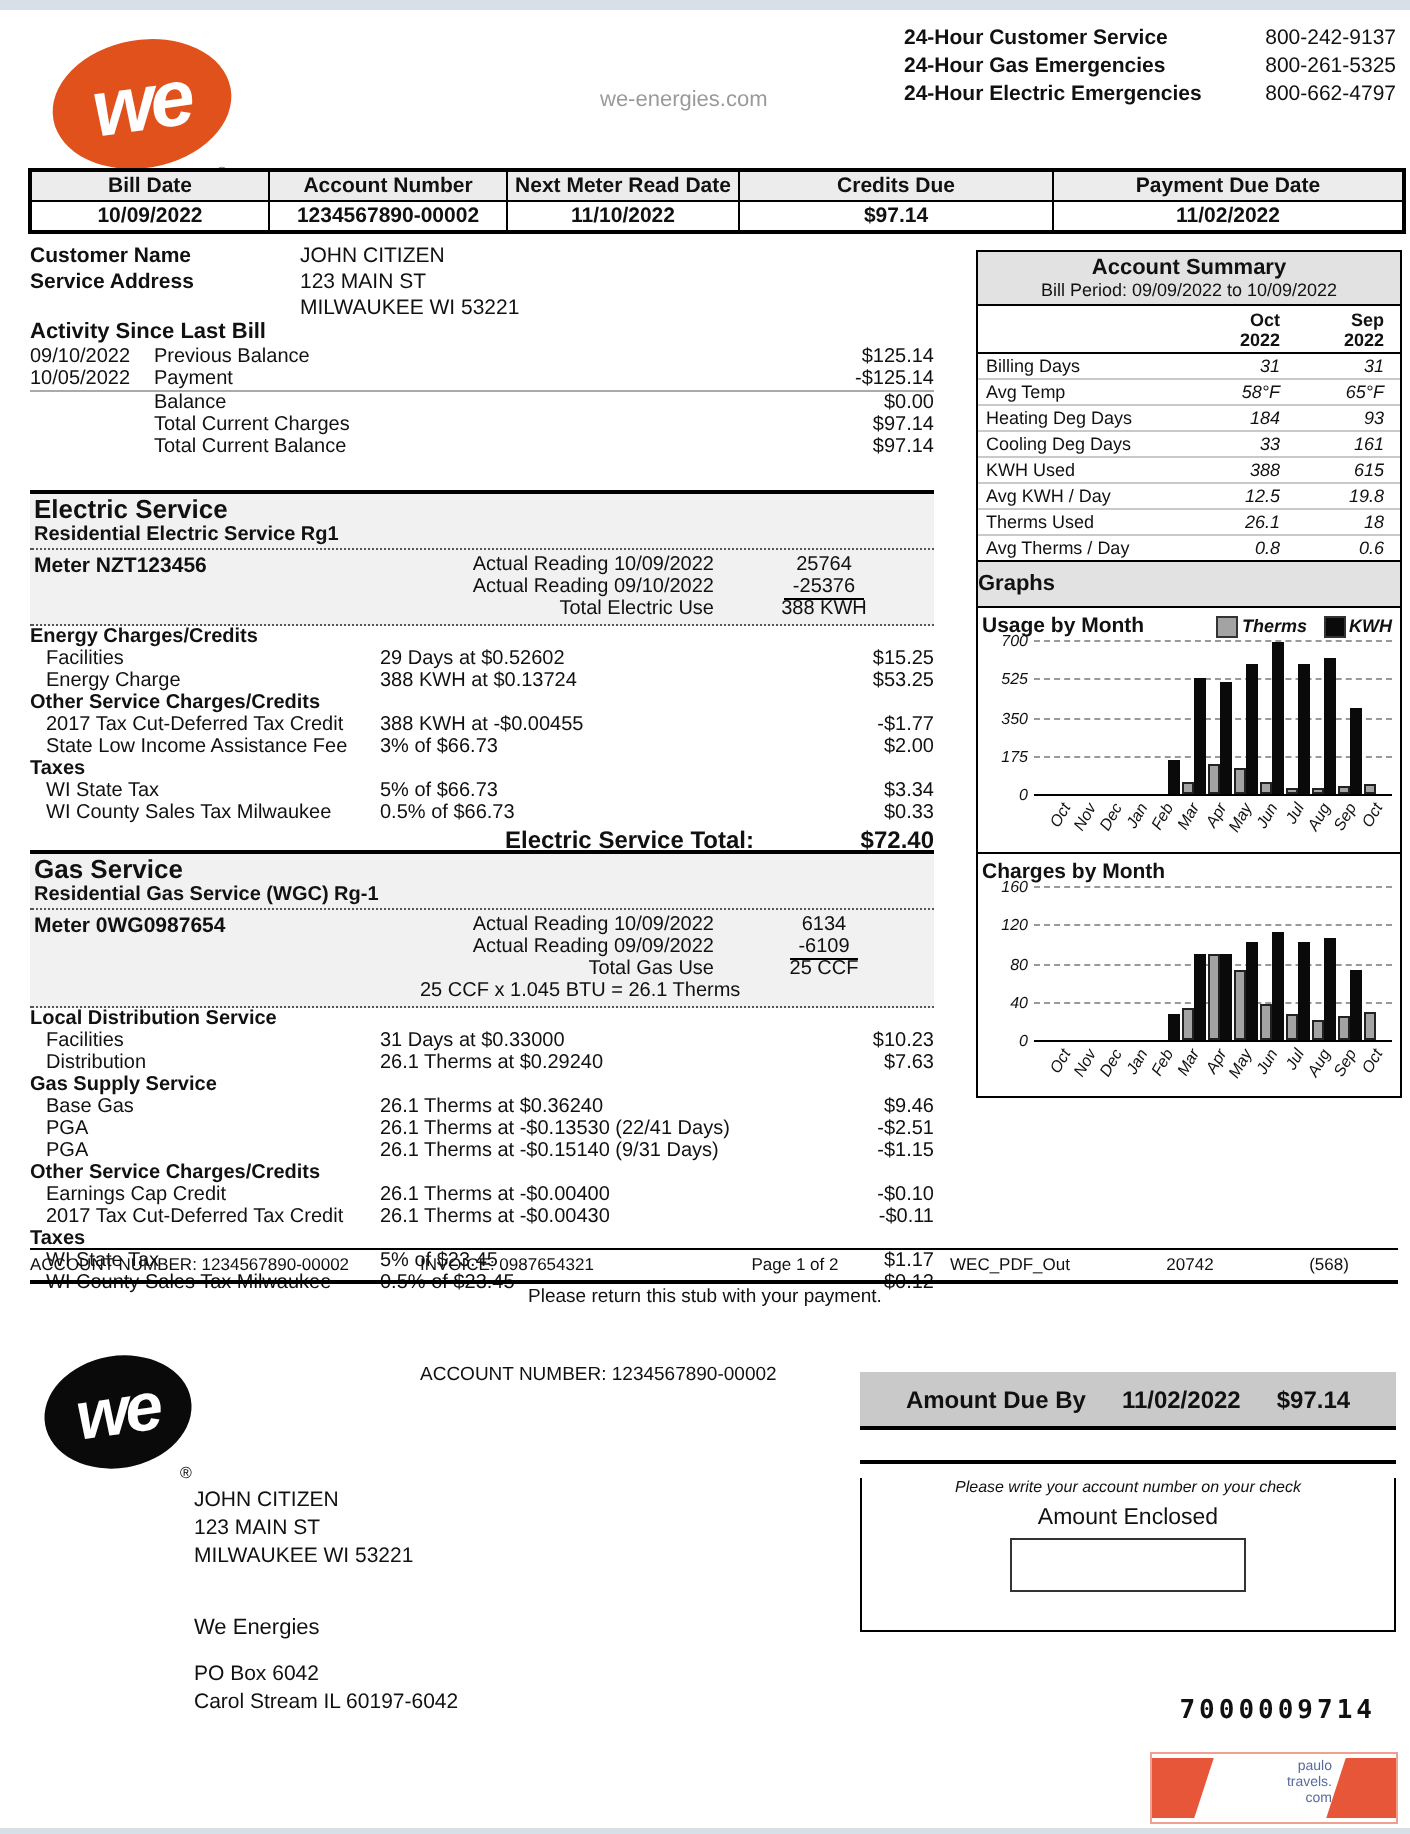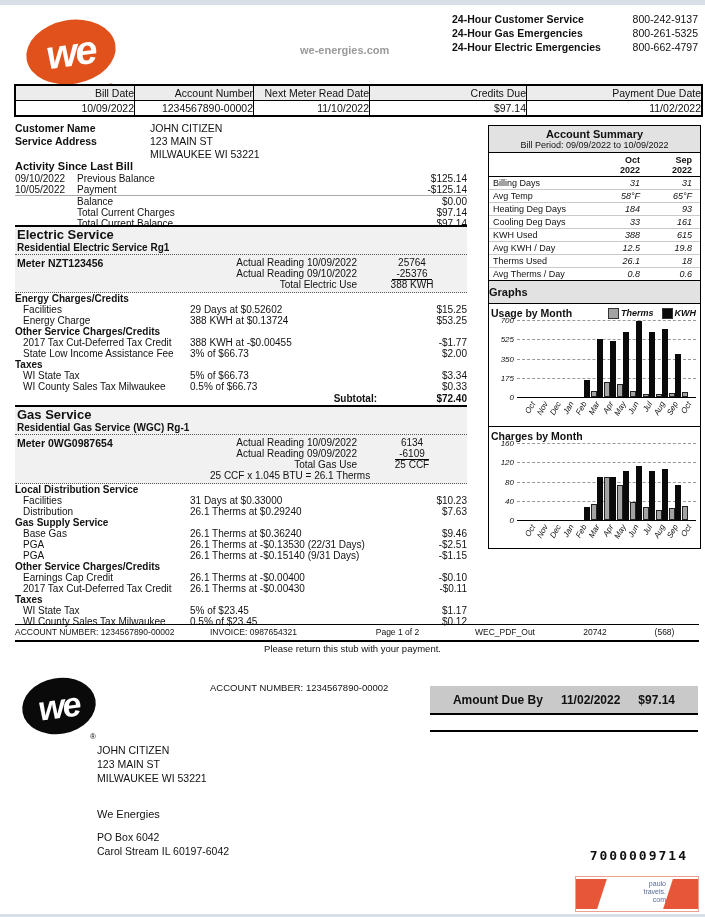--- a/index.html
+++ b/index.html
@@ -6,48 +6,48 @@
   body{width:705px;height:917px;position:relative;overflow:hidden;
        font-family:"Liberation Sans","DejaVu Sans",sans-serif;color:#111;}
   .edge-strip{position:absolute;left:0;width:705px;background:#d9dfe7;}
   
   .logo{position:absolute;border-radius:50%;display:flex;align-items:center;justify-content:center;transform:rotate(-10deg);}
   .logo .we{font-style:italic;font-weight:bold;color:#fff;letter-spacing:-2px;transform:rotate(2deg);}
   .logo-top{left:26px;top:20px;width:90px;height:64px;background:#e0511c;}
   .logo-top .we{font-size:40px;}
   .reg-mark{position:absolute;font-size:8px;}
   .reg-top{left:108px;top:82px;color:#e0511c;}
-  .website{position:absolute;left:300px;top:44px;font-size:11px;color:#9a9a9a;font-weight:bold;}
+  .website{position:absolute;left:300px;top:44px;font-size:11px;color:#9a9a9a;font-weight:normal;}
   .phones{position:absolute;left:452px;top:12px;width:246px;}
   .phone-row{display:flex;justify-content:space-between;font-size:10.5px;height:14px;line-height:14px;}
   .phone-row .plabel{font-weight:bold;}
   
   .bill-table{position:absolute;left:14px;top:84px;width:685px;border:2px solid #000;}
   .bt-row{display:grid;grid-template-columns:119px 119px 116px 157px 1fr;}
-  .bt-cell{border-right:1px solid #000;text-align:right;font-weight:normal;font-size:10.5px;height:14px;line-height:14px;}
+  .bt-cell{border-right:1px solid #000;text-align:center;font-weight:bold;font-size:10.5px;height:14px;line-height:14px;}
   .bt-cell:last-child{border-right:none;}
   .bt-head .bt-cell{background:#ececec;border-bottom:1px solid #000;}
   
   .leftcol{position:absolute;left:15px;width:452px;}
   .crow{height:11px;line-height:11px;font-size:10px;display:grid;grid-template-columns:175px 1fr 80px;}
   .crow .c-label{padding-left:8px;}
   .crow .c-amount{text-align:right;}
   .group-head{height:11px;line-height:11px;font-size:10px;font-weight:bold;}
   
   #customer{top:122px;}
   .cust-row{display:grid;grid-template-columns:135px 1fr;height:13px;line-height:13px;font-size:10.5px;}
   .cust-row .clab{font-weight:bold;}
   
   #activity{top:160px;}
   #activity .act-head{font-weight:bold;font-size:11px;height:13px;line-height:13px;}
   .act-row{display:grid;grid-template-columns:62px 1fr 80px;height:11px;line-height:11px;font-size:10px;}
   .act-row .a-amount{text-align:right;}
   .act-row.act-underline{border-bottom:1px solid #aaa;}
   
-  .svc-band{background:#f1f1f1;border-top:2px solid #000;border-bottom:1px dotted #555;padding:1px 0 1px 2px;}
+  .svc-band{background:#f1f1f1;border-top:2px solid #000;border-bottom:1px dotted #555;padding:1px 0 1px 2px;margin-top:20px;}
   .svc-title{font-size:13px;font-weight:bold;height:14px;line-height:14px;}
   .svc-sub{font-size:10px;font-weight:bold;height:11px;line-height:11px;}
   .meter-block{background:#f1f1f1;border-bottom:1px dotted #555;position:relative;padding:2px 0;}
   .meter-name{position:absolute;left:2px;top:2px;font-weight:bold;font-size:10.5px;}
   .read-row{display:grid;grid-template-columns:1fr 160px 110px;height:11px;line-height:11px;font-size:10px;}
   .read-row .r-label{text-align:right;}
   .read-row .r-value{text-align:center;}
   .read-row .r-underline{border-bottom:1px solid #000;display:inline-block;padding:0 4px;margin:0 auto;}
   .conv-row{height:11px;line-height:11px;font-size:10px;padding-left:195px;}
   .totals-row{display:grid;grid-template-columns:1fr 90px;height:13px;line-height:13px;}
@@ -256,24 +256,20 @@
         <span class="c-label">WI State Tax</span>
         <span class="c-detail">5% of $66.73</span>
         <span class="c-amount">$3.34</span>
       </div>
       <div class="crow">
         <span class="c-label">WI County Sales Tax Milwaukee</span>
         <span class="c-detail">0.5% of $66.73</span>
         <span class="c-amount">$0.33</span>
       </div>
     </div>
-  <div class="totals-row">
-    <span class="t-label">Subtotal:</span>
-    <span class="t-amount">$72.40</span>
-  </div>
   <div class="totals-row big">
     <span class="t-label">Electric Service Total:</span>
     <span class="t-amount">$72.40</span>
   </div>
 </div>
 
 <div class="leftcol" id="gas" style="position:absolute;">
   <div class="svc-band">
     <div class="svc-title">Gas Service</div>
     <div class="svc-sub">Residential Gas Service (WGC) Rg-1</div>
@@ -312,21 +308,21 @@
         <span class="c-amount">$7.63</span>
       </div>
       <div class="group-head">Gas Supply Service</div>
       <div class="crow">
         <span class="c-label">Base Gas</span>
         <span class="c-detail">26.1 Therms at $0.36240</span>
         <span class="c-amount">$9.46</span>
       </div>
       <div class="crow">
         <span class="c-label">PGA</span>
-        <span class="c-detail">26.1 Therms at -$0.13530 (22/31 Days)</span>
+        <span class="c-detail">26.1 Therms at -$0.13530 (22/41 Days)</span>
         <span class="c-amount">-$2.51</span>
       </div>
       <div class="crow">
         <span class="c-label">PGA</span>
         <span class="c-detail">26.1 Therms at -$0.15140 (9/31 Days)</span>
         <span class="c-amount">-$1.15</span>
       </div>
       <div class="group-head">Other Service Charges/Credits</div>
       <div class="crow">
         <span class="c-label">Earnings Cap Credit</span>
@@ -676,20 +672,25 @@
   <div>Carol Stream IL 60197-6042</div>
 </div>
 
 <div class="due-box">
   <div class="due-header">
     <span>Amount Due By</span>
     <span>11/02/2022</span>
     <span>$97.14</span>
   </div>
   <div class="due-gap"></div>
+  <div class="due-main">
+    <div class="check-note">Please write your account number on your check</div>
+    <div class="amt-enclosed">Amount Enclosed</div>
+    <div class="amt-input"></div>
+  </div>
 </div>
 
 <div class="ocr">
   <span>7000009714</span>
 </div>
 
 <div class="watermark">
   <div class="wm-bar wm-left"></div>
   <div class="wm-text">
     <div>paulo</div>

